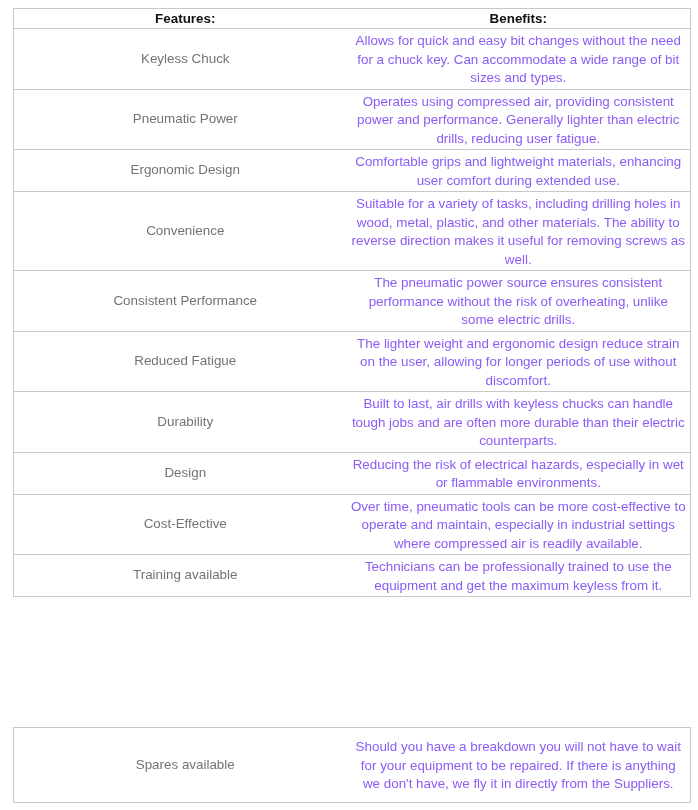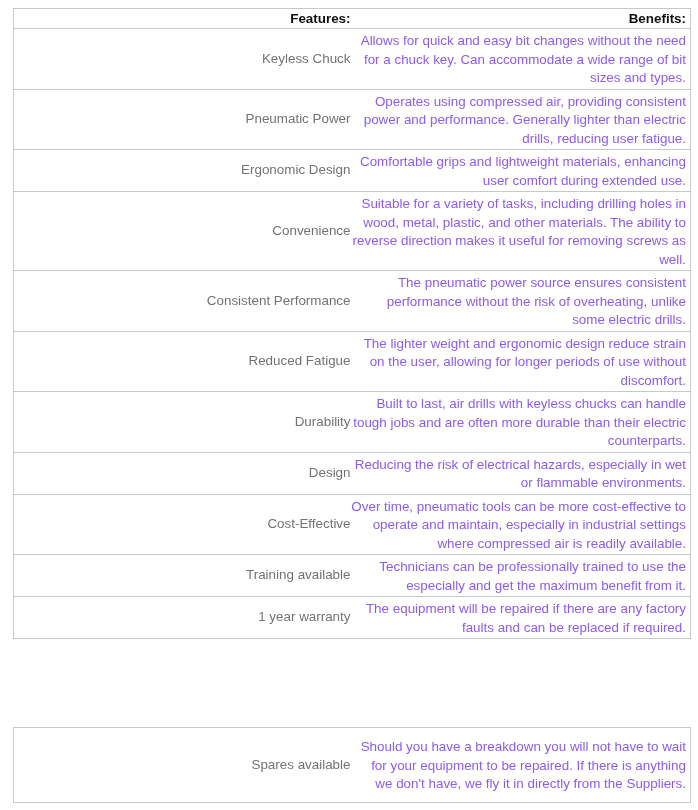--- a/index.html
+++ b/index.html
@@ -22,21 +22,21 @@
       left: 13px;
       width: 677px;
       table-layout: fixed;
     }
     #features-table { top: 8px; }
     #spares-table { top: 727px; }
     td, th {
       border-top: 1px solid #c8c8c8;
       border-bottom: 1px solid #c8c8c8;
       vertical-align: middle;
-      text-align: right;
+      text-align: center;
       line-height: 18.5px;
       padding: 0;
       margin-top: 23px;
     }
     table tr > *:first-child { border-left: 1px solid #c8c8c8; padding-left: 6px; }
     table tr > *:last-child { border-right: 1px solid #c8c8c8; padding-right: 4px; }
     col.c1 { width: 337px; }
     col.c2 { width: 340px; }
     th {
       font-weight: bold;
@@ -99,25 +99,21 @@
     <tr>
       <td class="feature">Design</td>
       <td class="benefit">Reducing the risk of electrical hazards, especially in wet or flammable environments.</td>
     </tr>
     <tr>
       <td class="feature">Cost-Effective</td>
       <td class="benefit">Over time, pneumatic tools can be more cost-effective to operate and maintain, especially in industrial settings where compressed air is readily available.</td>
     </tr>
     <tr>
       <td class="feature">Training available</td>
-      <td class="benefit">Technicians can be professionally trained to use the especially and get the maximum benefit from it.</td>
-    </tr>
-    <tr>
-      <td class="feature">1 year warranty</td>
-      <td class="benefit">The equipment will be repaired if there are any factory faults and can be replaced if required.</td>
+      <td class="benefit">Technicians can be professionally trained to use the equipment and get the maximum keyless from it.</td>
     </tr>
   </tbody>
 </table>
 
 <table id="spares-table">
   <colgroup>
       <col class="c1">
       <col class="c2">
     </colgroup>
   <tbody>

